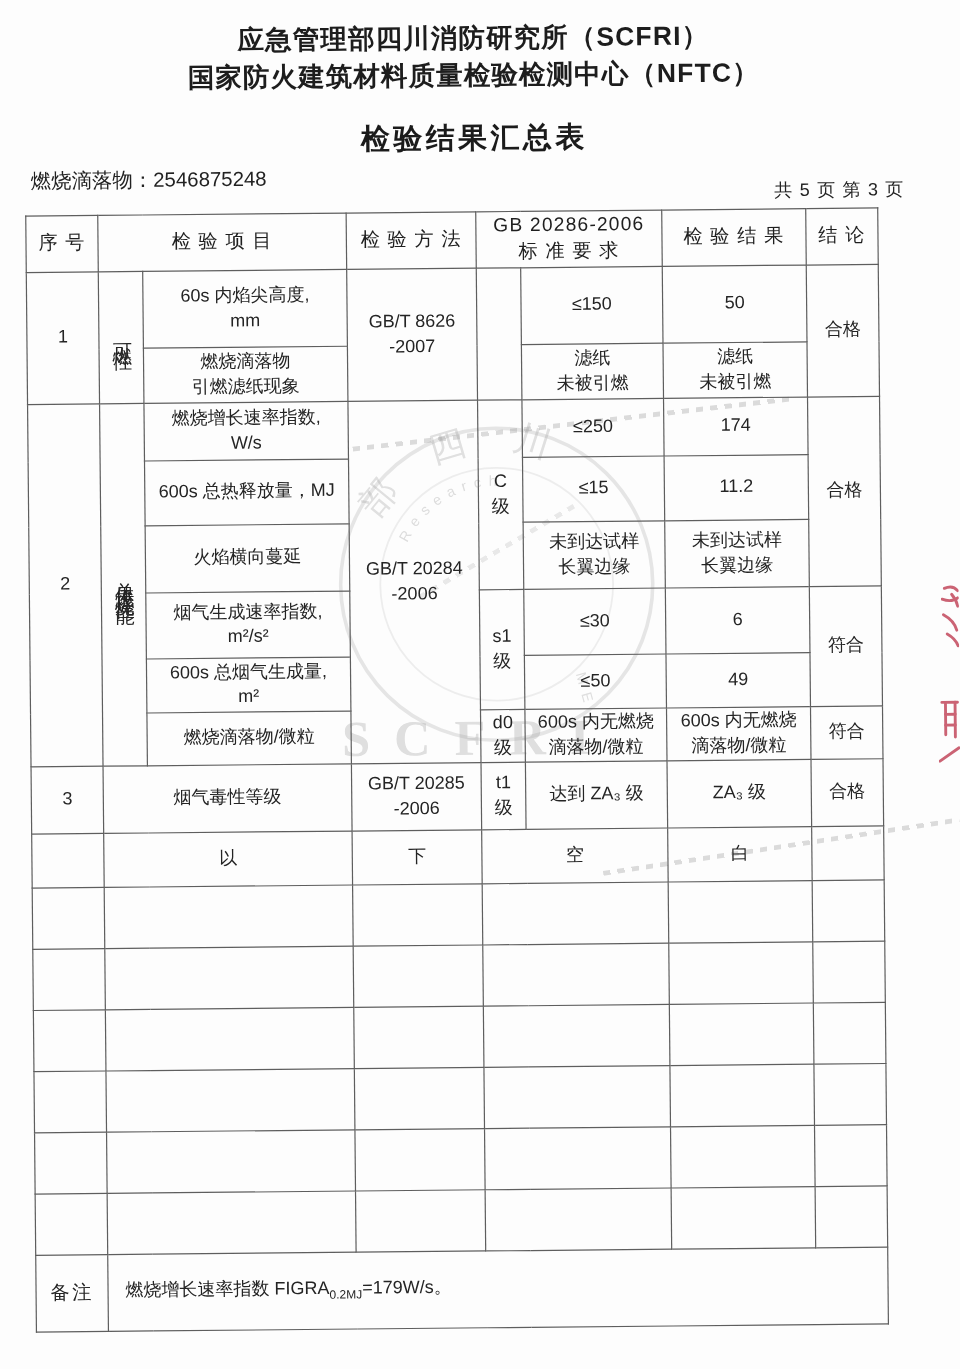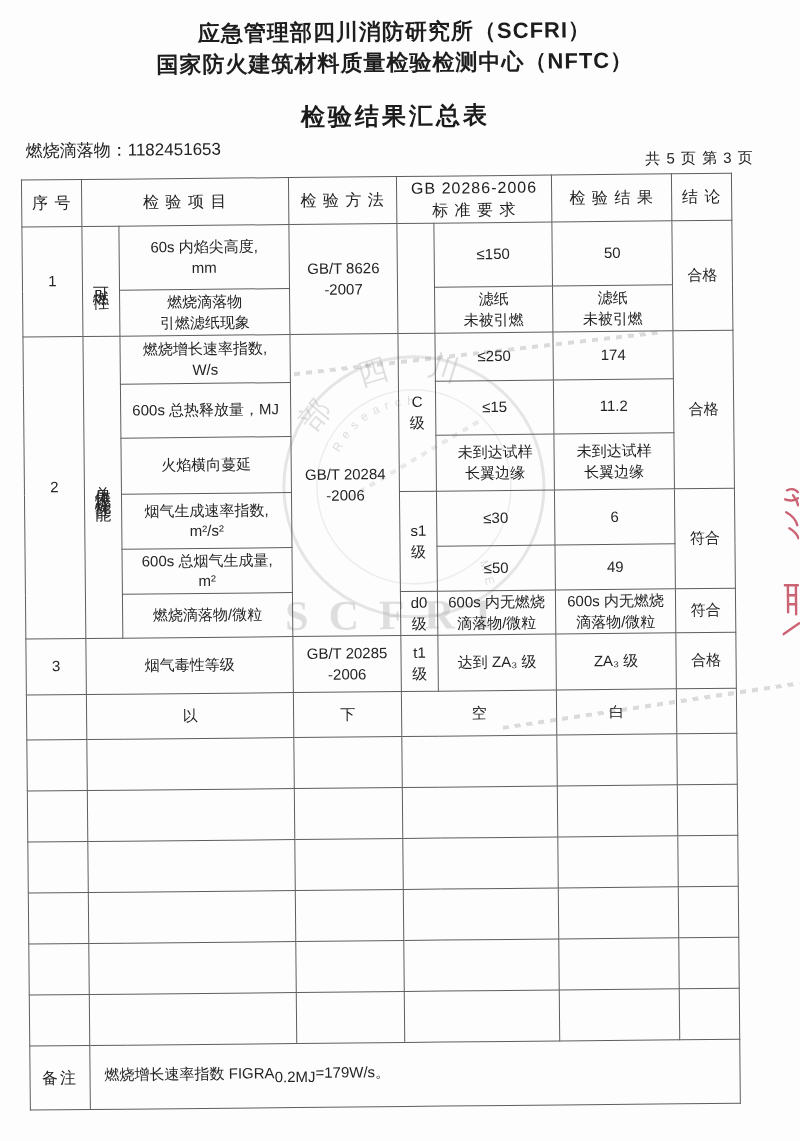--- a/index.html
+++ b/index.html
@@ -41,21 +41,21 @@
   }
   td.hd{ font-size:16px; letter-spacing:1px; color:#1f1f1f; }
   td.num{ font-size:15px; }
   .vert{
     writing-mode:vertical-rl; text-orientation:upright;
     display:inline-block; line-height:1; letter-spacing:4px;
     font-size:16px; white-space:normal;
   }
   td.remark-label{ font-size:16px; letter-spacing:2px; }
   td.remark-text{ text-align:left; padding-left:14px; white-space:normal; }
-  sub.figra-sub{ font-size:15px; }
+  sub.figra-sub{ font-size:10px; }
 
   
   .watermark{ position:absolute; left:245px; top:317px; width:340px; height:340px; pointer-events:none; }
   .scfri-big{
     font-family:"Liberation Serif","DejaVu Serif",serif;
     font-weight:bold;
   }
   
   .stamp-frag{ position:absolute; right:0; overflow:hidden; pointer-events:none; }
   
@@ -94,21 +94,21 @@
   <div class="micro-line" style="left:500px;top:706px;width:300px;transform:rotate(-8deg);"></div>
   <div class="micro-line" style="left:340px;top:458px;width:150px;transform:rotate(-30deg);opacity:.6;"></div>
 
   <div class="doc-header">
     <div class="org-line">应急管理部四川消防研究所（SCFRI）</div>
     <div class="org-line">国家防火建筑材料质量检验检测中心（NFTC）</div>
     <div class="doc-title">检验结果汇总表</div>
   </div>
 
   <div class="meta-row">
-    <div class="report-no"><span>燃烧滴落物：</span><span>1182451653</span></div>
+    <div class="report-no"><span>燃烧滴落物：</span><span>2546875248</span></div>
     <div class="page-info">共 5 页 第 3 页</div>
   </div>
 
   <div class="tbl-wrap">
     <table>
       <colgroup>
         <col style="width:60px">
           <col style="width:37px">
           <col style="width:170px">
           <col style="width:108px">

